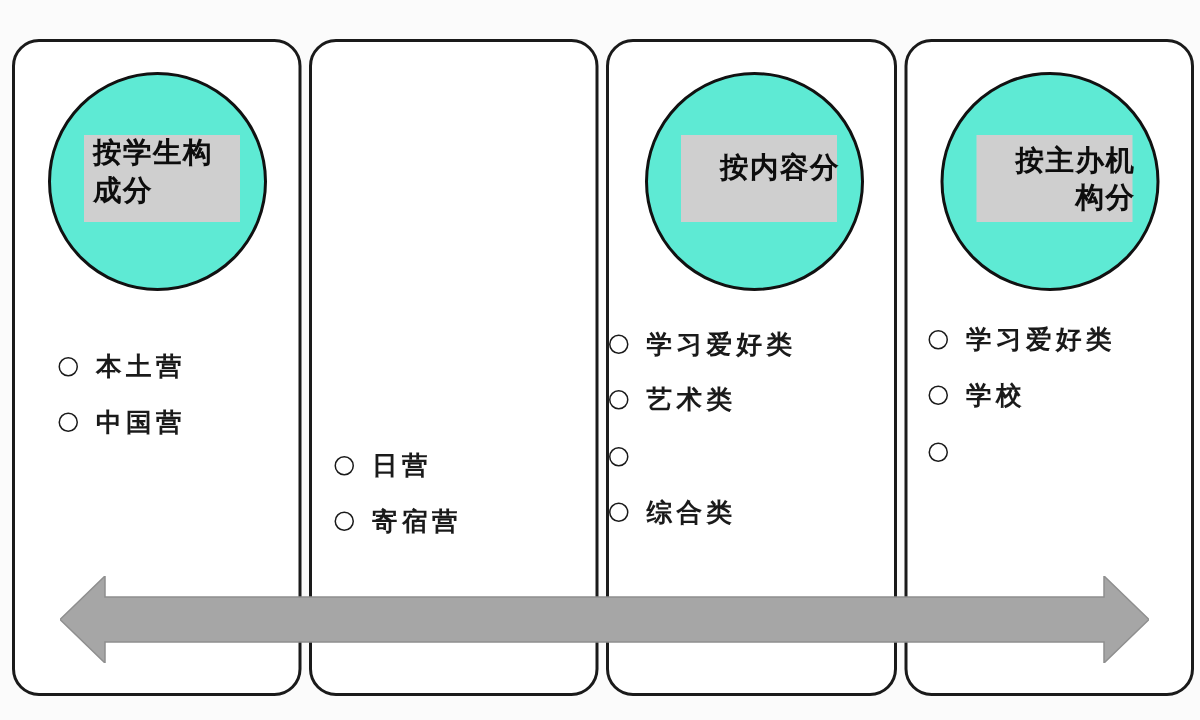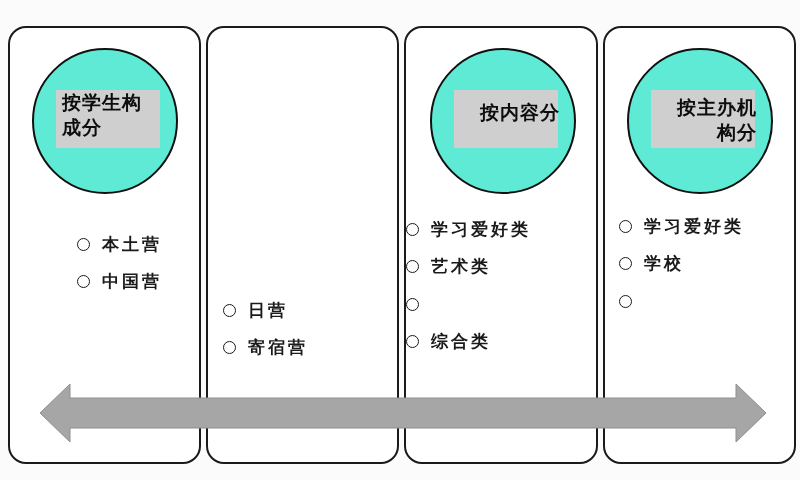--- a/index.html
+++ b/index.html
@@ -78,21 +78,21 @@
 <body>
 
 <div class="panel" style="left:8px; width:193px;">
   <div class="circle" style="left:22px;">
     <div class="inner"></div>
     <div class="label" style="top:40px;">
       <div>按学生构</div>
       <div>成分</div>
     </div>
   </div>
-  <ul class="items" style="top:206px; padding-left:52px;margin-left:15px;">
+  <ul class="items" style="top:206px; padding-left:29px;">
     <li>
         <span class="bullet"></span>
         <span>本土营</span>
       </li>
     <li>
         <span class="bullet"></span>
         <span>中国营</span>
       </li>
   </ul>
 </div>

